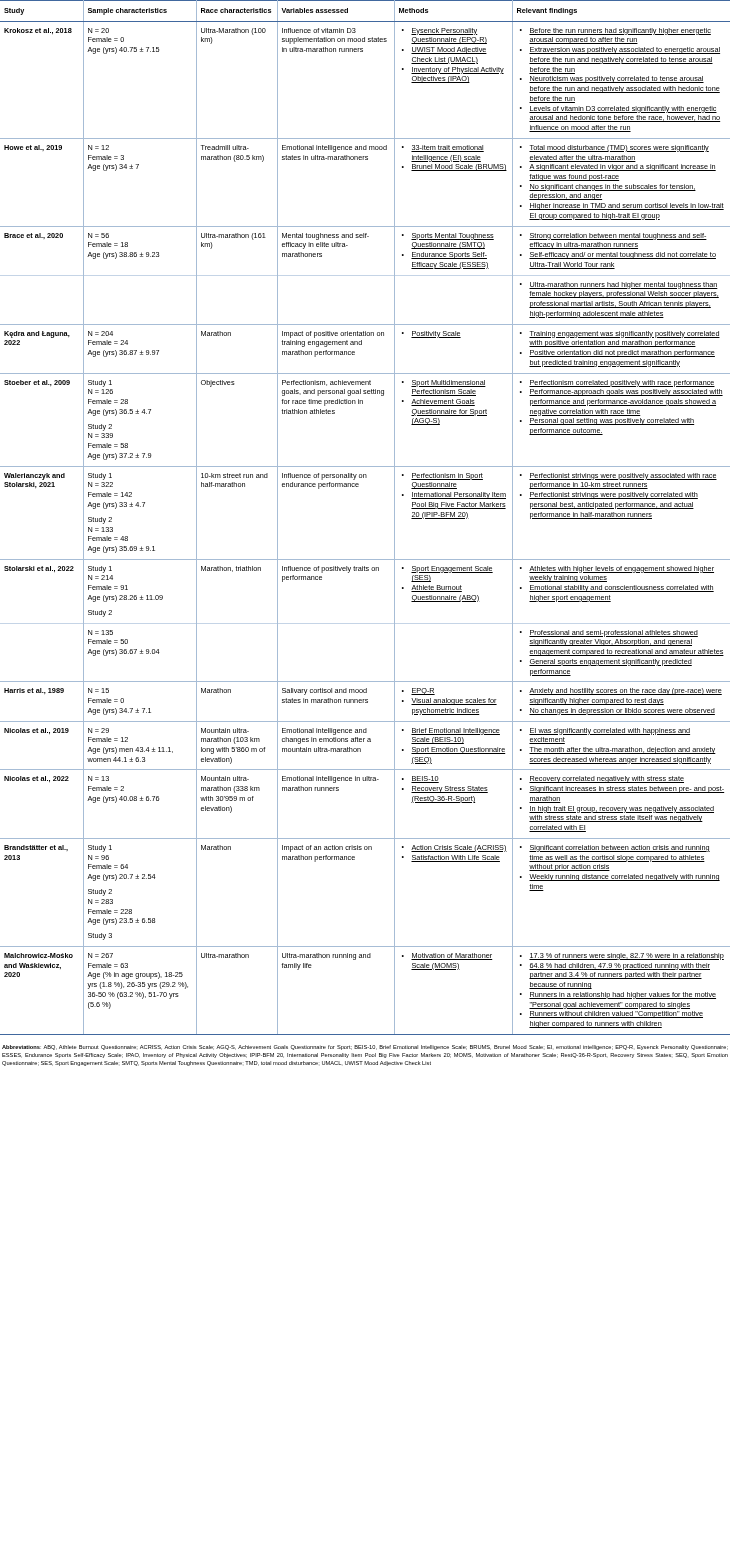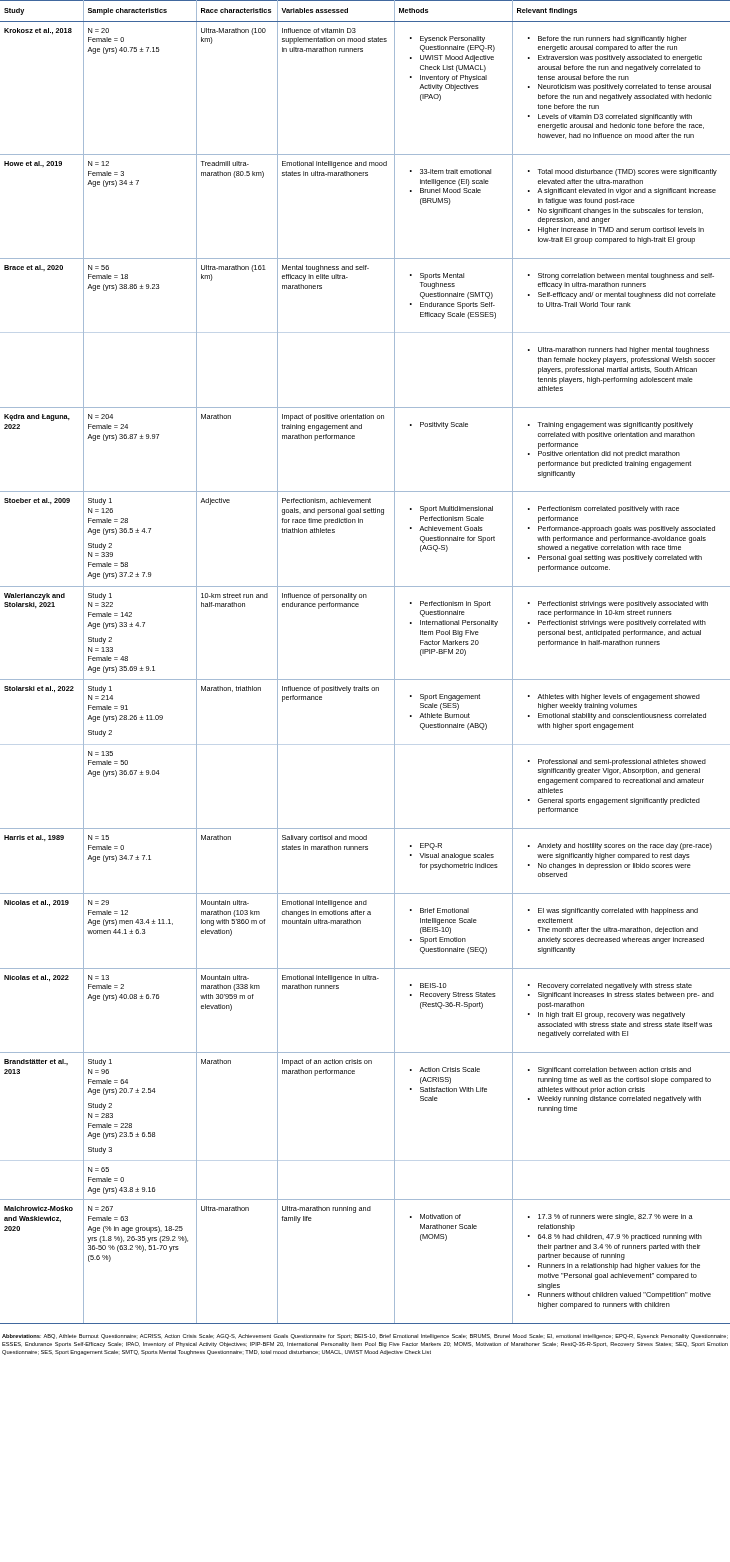--- a/index.html
+++ b/index.html
@@ -66,23 +66,24 @@
     border-top: 0.7px solid #c5d4e6;
   }
   table.reviewtable tbody tr:last-child > td {
     border-bottom: 1.4px solid #41689e;
   }
   td.study {
     font-weight: bold;
     margin-top: 26px;
   }
   ul.bullets {
-    margin: 8px;
+    margin: 0;
     padding: 0 0 0 13px;
     list-style: none;
+    text-decoration: underline;
   }
   ul.bullets > li {
     position: relative;
     margin: 0 0 0 0;
     padding: 0 0 0 0;
   }
   ul.bullets > li::before {
     content: "\2022";
     position: absolute;
     left: -10px;
@@ -248,21 +249,21 @@
             <span class="hang">Study 1</span>
             <span class="hang">N = 126</span>
             <span class="hang">Female = 28</span>
             <span class="hang">Age (yrs) 36.5 ± 4.7</span>
             <span class="blankline"></span>
             <span class="hang">Study 2</span>
             <span class="hang">N = 339</span>
             <span class="hang">Female = 58</span>
             <span class="hang">Age (yrs) 37.2 ± 7.9</span>
           </td>
-          <td>Adjective</td>
+          <td>Objectives</td>
           <td>Perfectionism, achievement goals, and personal goal setting for race time prediction in triathlon athletes</td>
           <td>
             <ul class="bullets">
               <li>Sport Multidimensional Perfectionism Scale</li>
               <li>Achievement Goals Questionnaire for Sport (AGQ-S)</li>
             </ul>
           </td>
           <td>
             <ul class="bullets">
               <li>Perfectionism correlated positively with race performance</li>
@@ -443,32 +444,20 @@
               <li>Satisfaction With Life Scale</li>
             </ul>
           </td>
           <td>
             <ul class="bullets">
               <li>Significant correlation between action crisis and running time as well as the cortisol slope compared to athletes without prior action crisis</li>
               <li>Weekly running distance correlated negatively with running time</li>
             </ul>
           </td>
         </tr>
-        <tr class="cont">
-          <td class="study"></td>
-          <td>
-            <span class="hang">N = 65</span>
-            <span class="hang">Female = 0</span>
-            <span class="hang">Age (yrs) 43.8 ± 9.16</span>
-          </td>
-          <td></td>
-          <td></td>
-          <td></td>
-          <td></td>
-        </tr>
         <tr>
           <td class="study">
             <span class="hang">Malchrowicz-Mośko and Waśkiewicz, 2020</span>
           </td>
           <td>
             <span class="hang">N = 267</span>
             <span class="hang">Female = 63</span>
             <span class="hang">Age (% in age groups), 18-25 yrs (1.8 %), 26-35 yrs (29.2 %), 36-50 % (63.2 %), 51-70 yrs (5.6 %)</span>
           </td>
           <td>Ultra-marathon</td>

